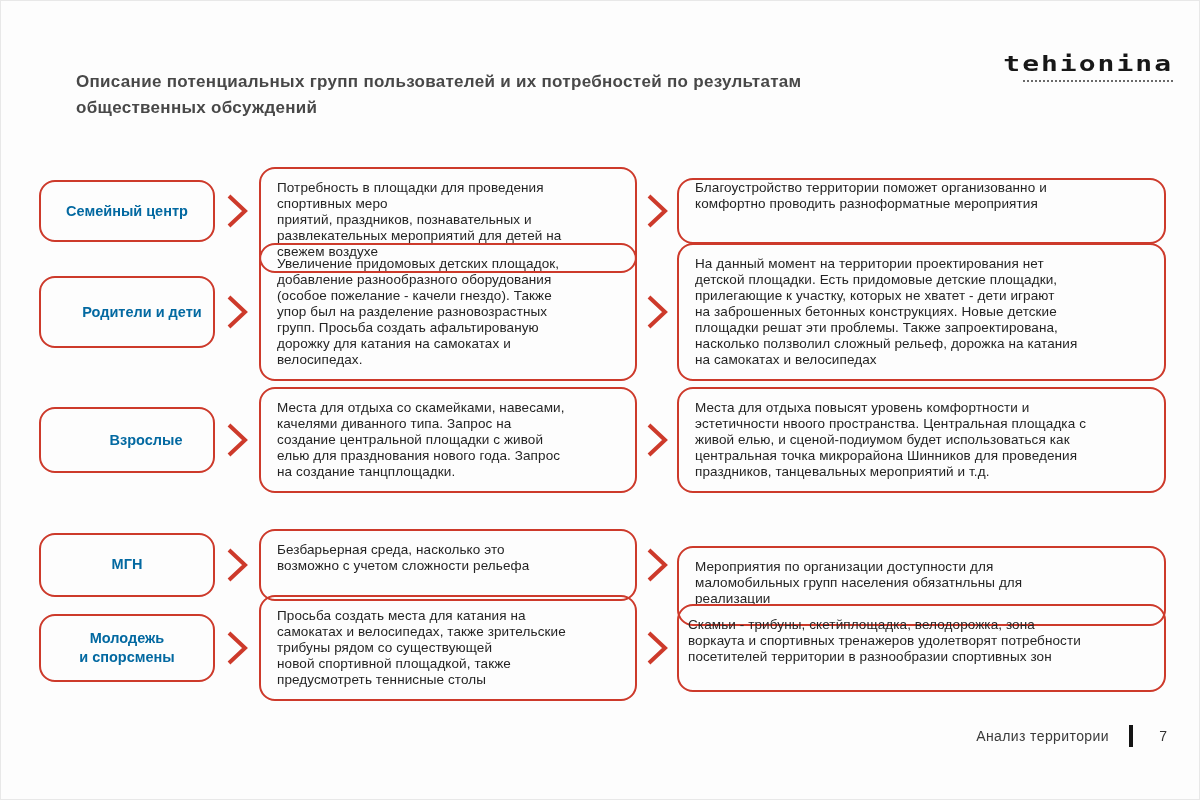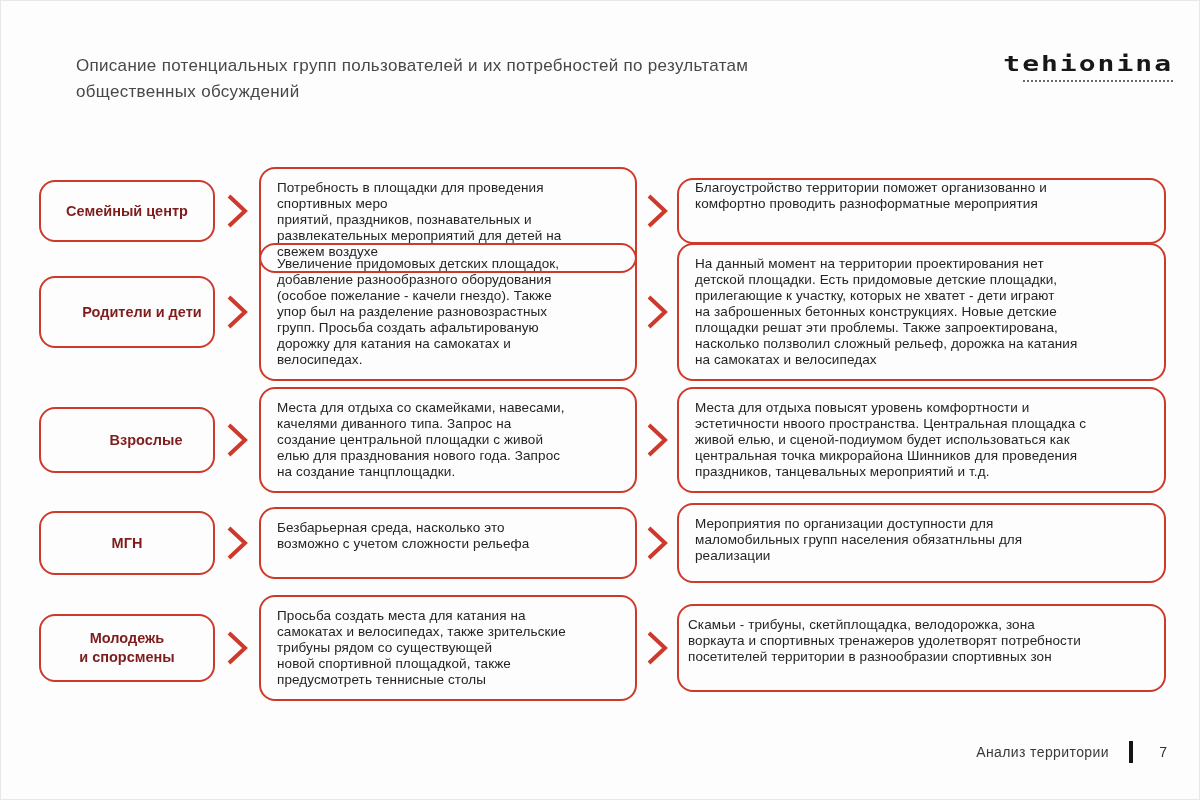--- a/index.html
+++ b/index.html
@@ -6,44 +6,44 @@
   * { margin:0; padding:0; box-sizing:border-box; }
   html,body { background:#ffffff; }
   .slide {
     position:relative; width:1200px; height:800px; background:#fdfdfd;
     font-family:"Liberation Sans", sans-serif; overflow:hidden;
     border:1px solid #e8e8e8;
   }
 
   
   .title {
-    position:absolute; left:75px; top:52px; width:860px;
+    position:absolute; left:75px; top:68px; width:860px;
     font-size:17px; line-height:1.5; letter-spacing:0.3px;
-    color:#484848; white-space:pre-line;
+    color:#484848; white-space:pre-line;font-weight:bold;
   }
   .logo { position:absolute; right:26px; top:50px; text-align:right; }
   .logo-text {
     display:inline-block; font-family:"DejaVu Sans Mono", monospace;
     font-weight:bold; font-size:28px; letter-spacing:2px; color:#171717;
     transform:scaleY(0.78); transform-origin:top right; text-transform:lowercase;
   }
   .logo-tagline {
     margin-top:-4px; margin-left:auto; width:150px; height:0;
     border-top:2px dotted #6a6a6a;
   }
 
   
   .row { position:absolute; left:38px; display:flex; align-items:center; }
   .row-1 { top:148px; } .row-2 { top:242px; } .row-3 { top:386px; }
   .row-4 { top:502px; } .row-5 { top:594px; }
 
   .group-box {
     width:176px; flex:0 0 176px; border:2px solid var(--accent);
     border-radius:16px; display:flex; align-items:center; justify-content:center;
-    text-align:center; font-weight:bold; font-size:14.5px; color:#7f1d1d;
+    text-align:center; font-weight:bold; font-size:14.5px; color:#0369a1;
     padding:8px 10px; white-space:pre-line; line-height:1.3;
   }
   .row-1 .group-box { min-height:62px; }
   .row-2 .group-box { min-height:72px;padding-left:40px; }
   .row-3 .group-box { min-height:66px;padding-left:48px; }
   .row-4 .group-box { min-height:64px; }
   .row-5 .group-box { min-height:68px; }
 
   .arrow-cell-1 { flex:0 0 44px; display:flex; justify-content:center; }
   .arrow-cell-2 { flex:0 0 40px; display:flex; justify-content:center; }
@@ -53,26 +53,26 @@
     border:2px solid var(--accent); border-radius:16px;
     padding:11px 16px; font-size:13.5px; line-height:1.19;
     color:var(--ink); white-space:pre-line; letter-spacing:0.1px;
   }
   .need-box { width:378px; flex:0 0 378px; }
   .resp-box { width:489px; flex:0 0 489px; }
 
   .row-1 .need-box { min-height:88px;margin-top:18px; }  .row-1 .resp-box { min-height:66px; padding-top:0; }
   .row-2 .need-box { min-height:132px; } .row-2 .resp-box { min-height:136px; }
   .row-3 .need-box { min-height:98px; }  .row-3 .resp-box { min-height:104px; }
-  .row-4 .need-box { min-height:72px; }  .row-4 .resp-box { min-height:80px; }
+  .row-4 .need-box { min-height:72px; }  .row-4 .resp-box { min-height:80px;margin-top:43px; }
   .row-5 .need-box { min-height:106px; } .row-5 .resp-box { min-height:88px;padding-left:9px; }
 
   
   .footer {
-    position:absolute; right:32px; bottom:36px;
+    position:absolute; right:32px; bottom:52px;
     display:flex; align-items:center; gap:20px;
   }
   .footer-label { font-size:14px; color:#3a3a3a; letter-spacing:0.4px; }
   .footer-divider { width:4px; height:22px; background:#141414; }
   .footer-page { font-size:14px; color:#333333; min-width:14px; text-align:right; }
 </style>
 </head>
 <body>
 
 <div class="slide">

